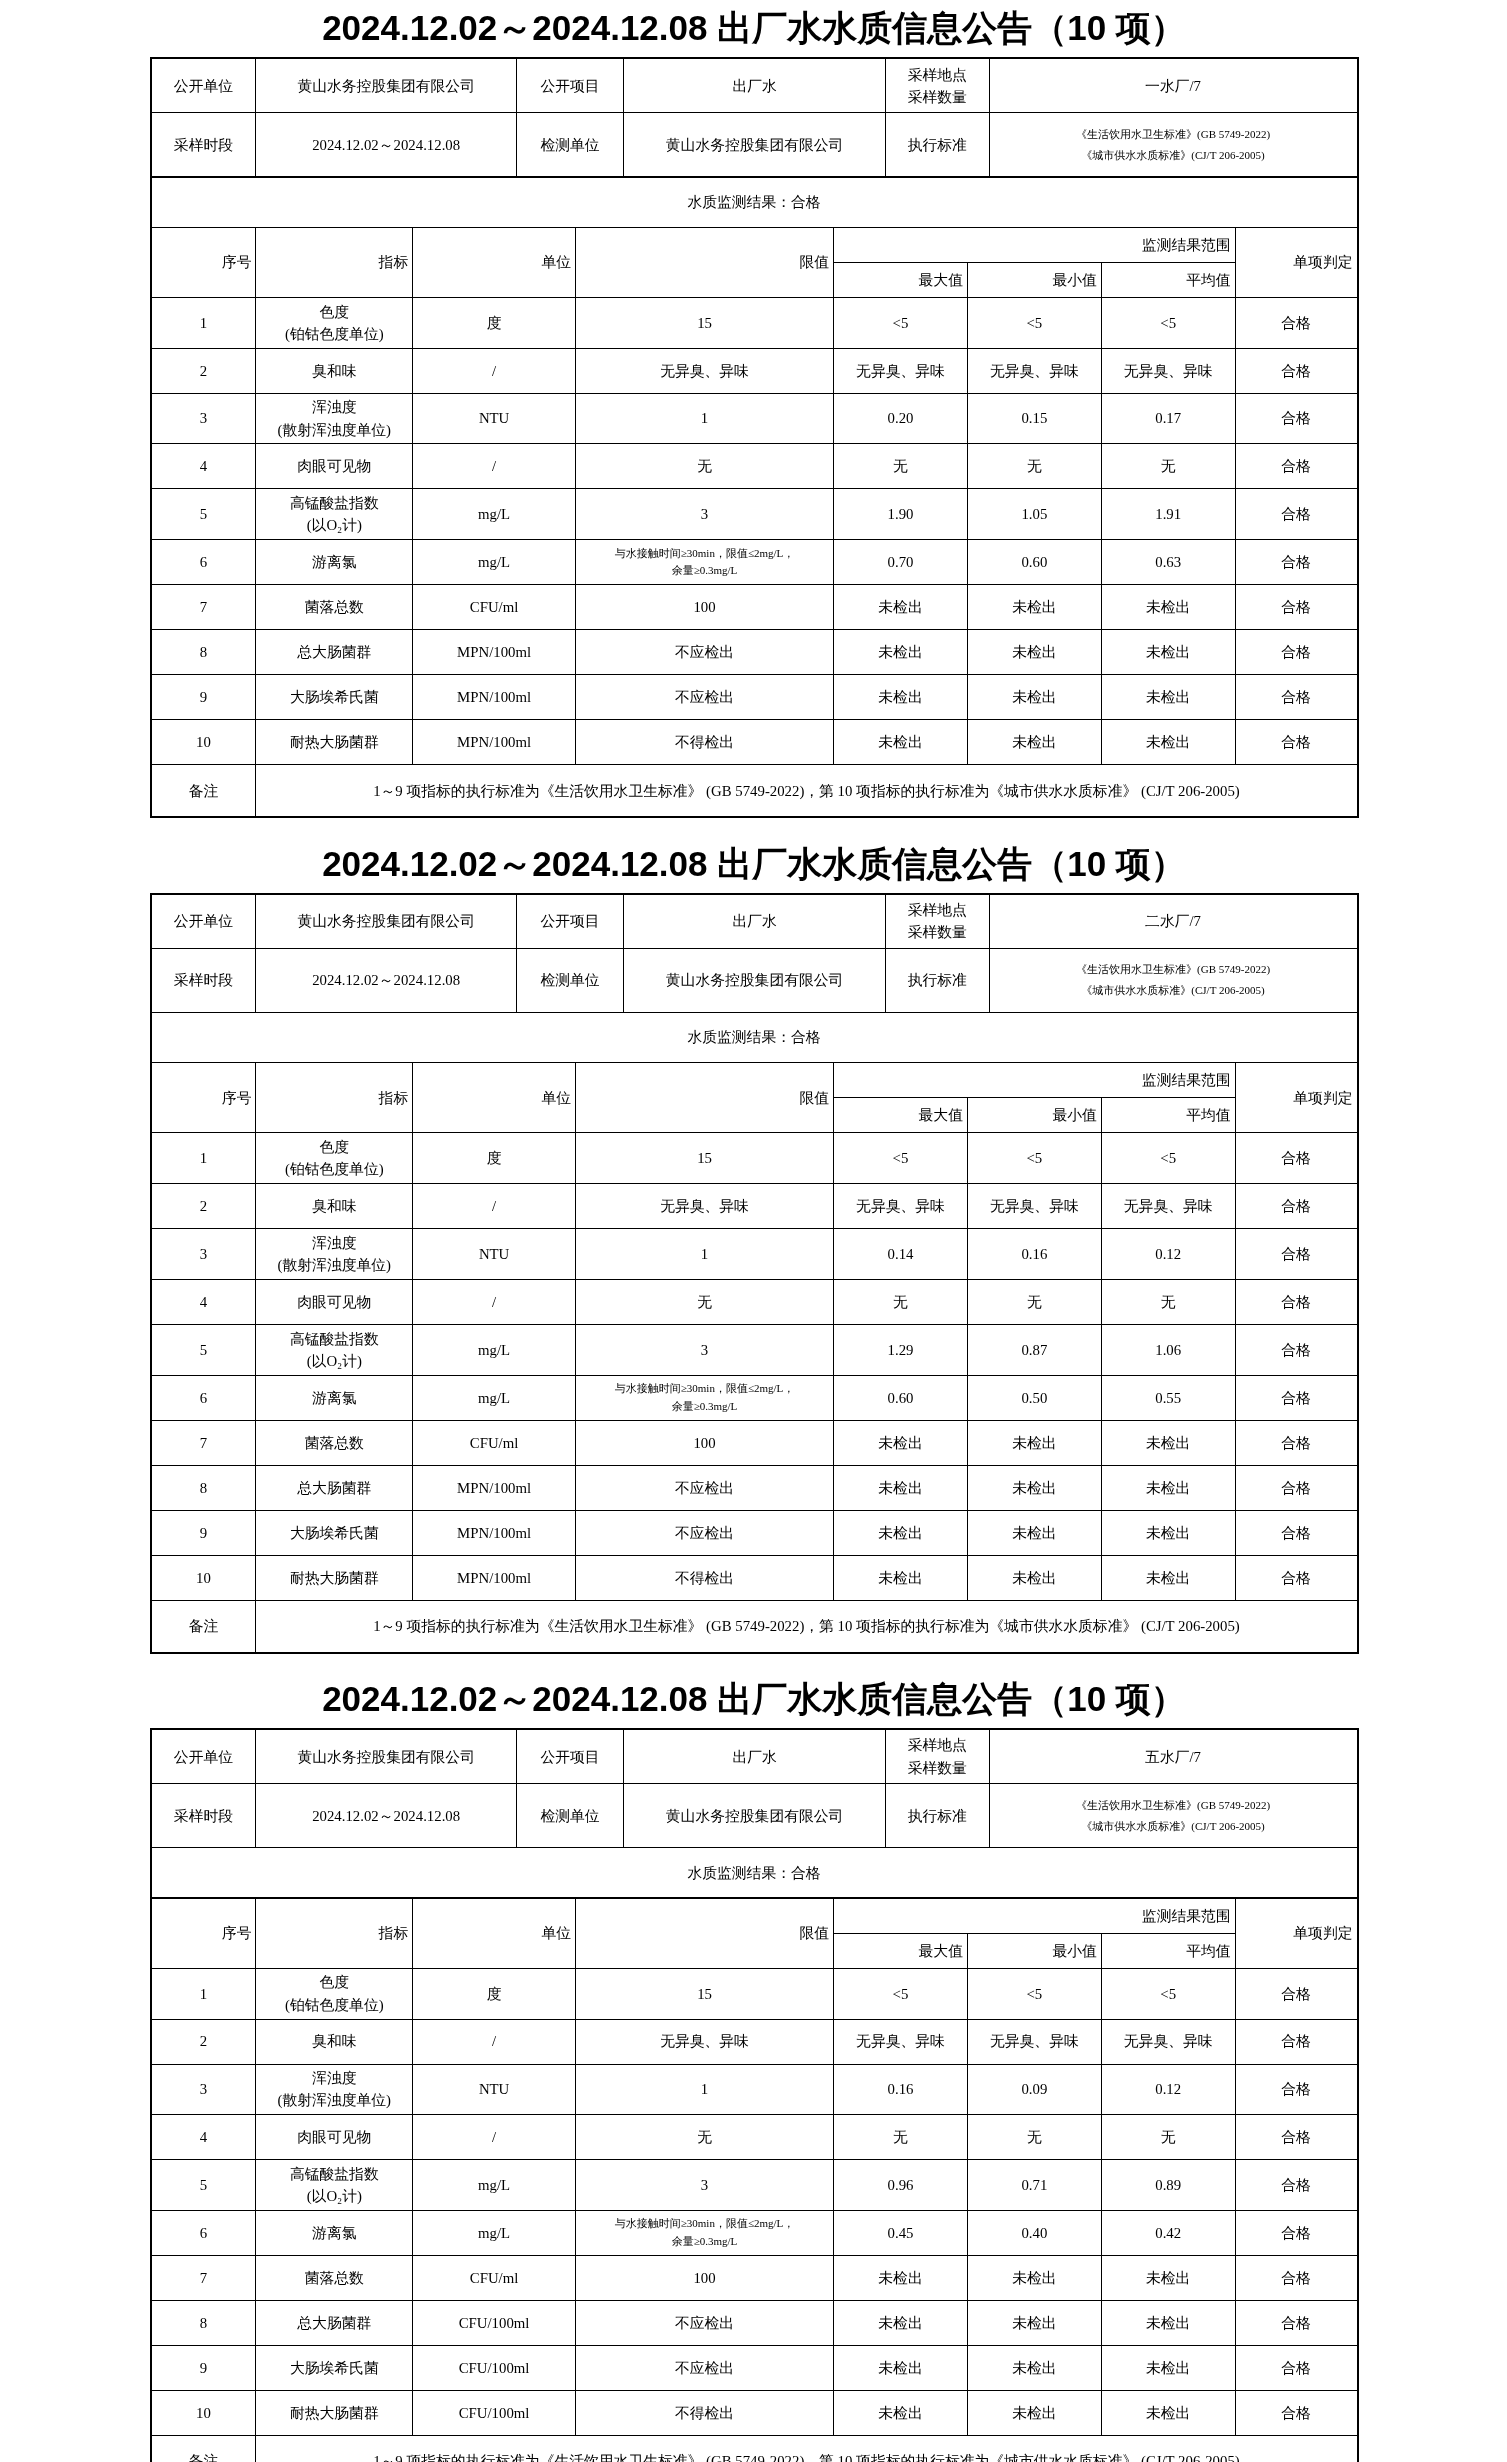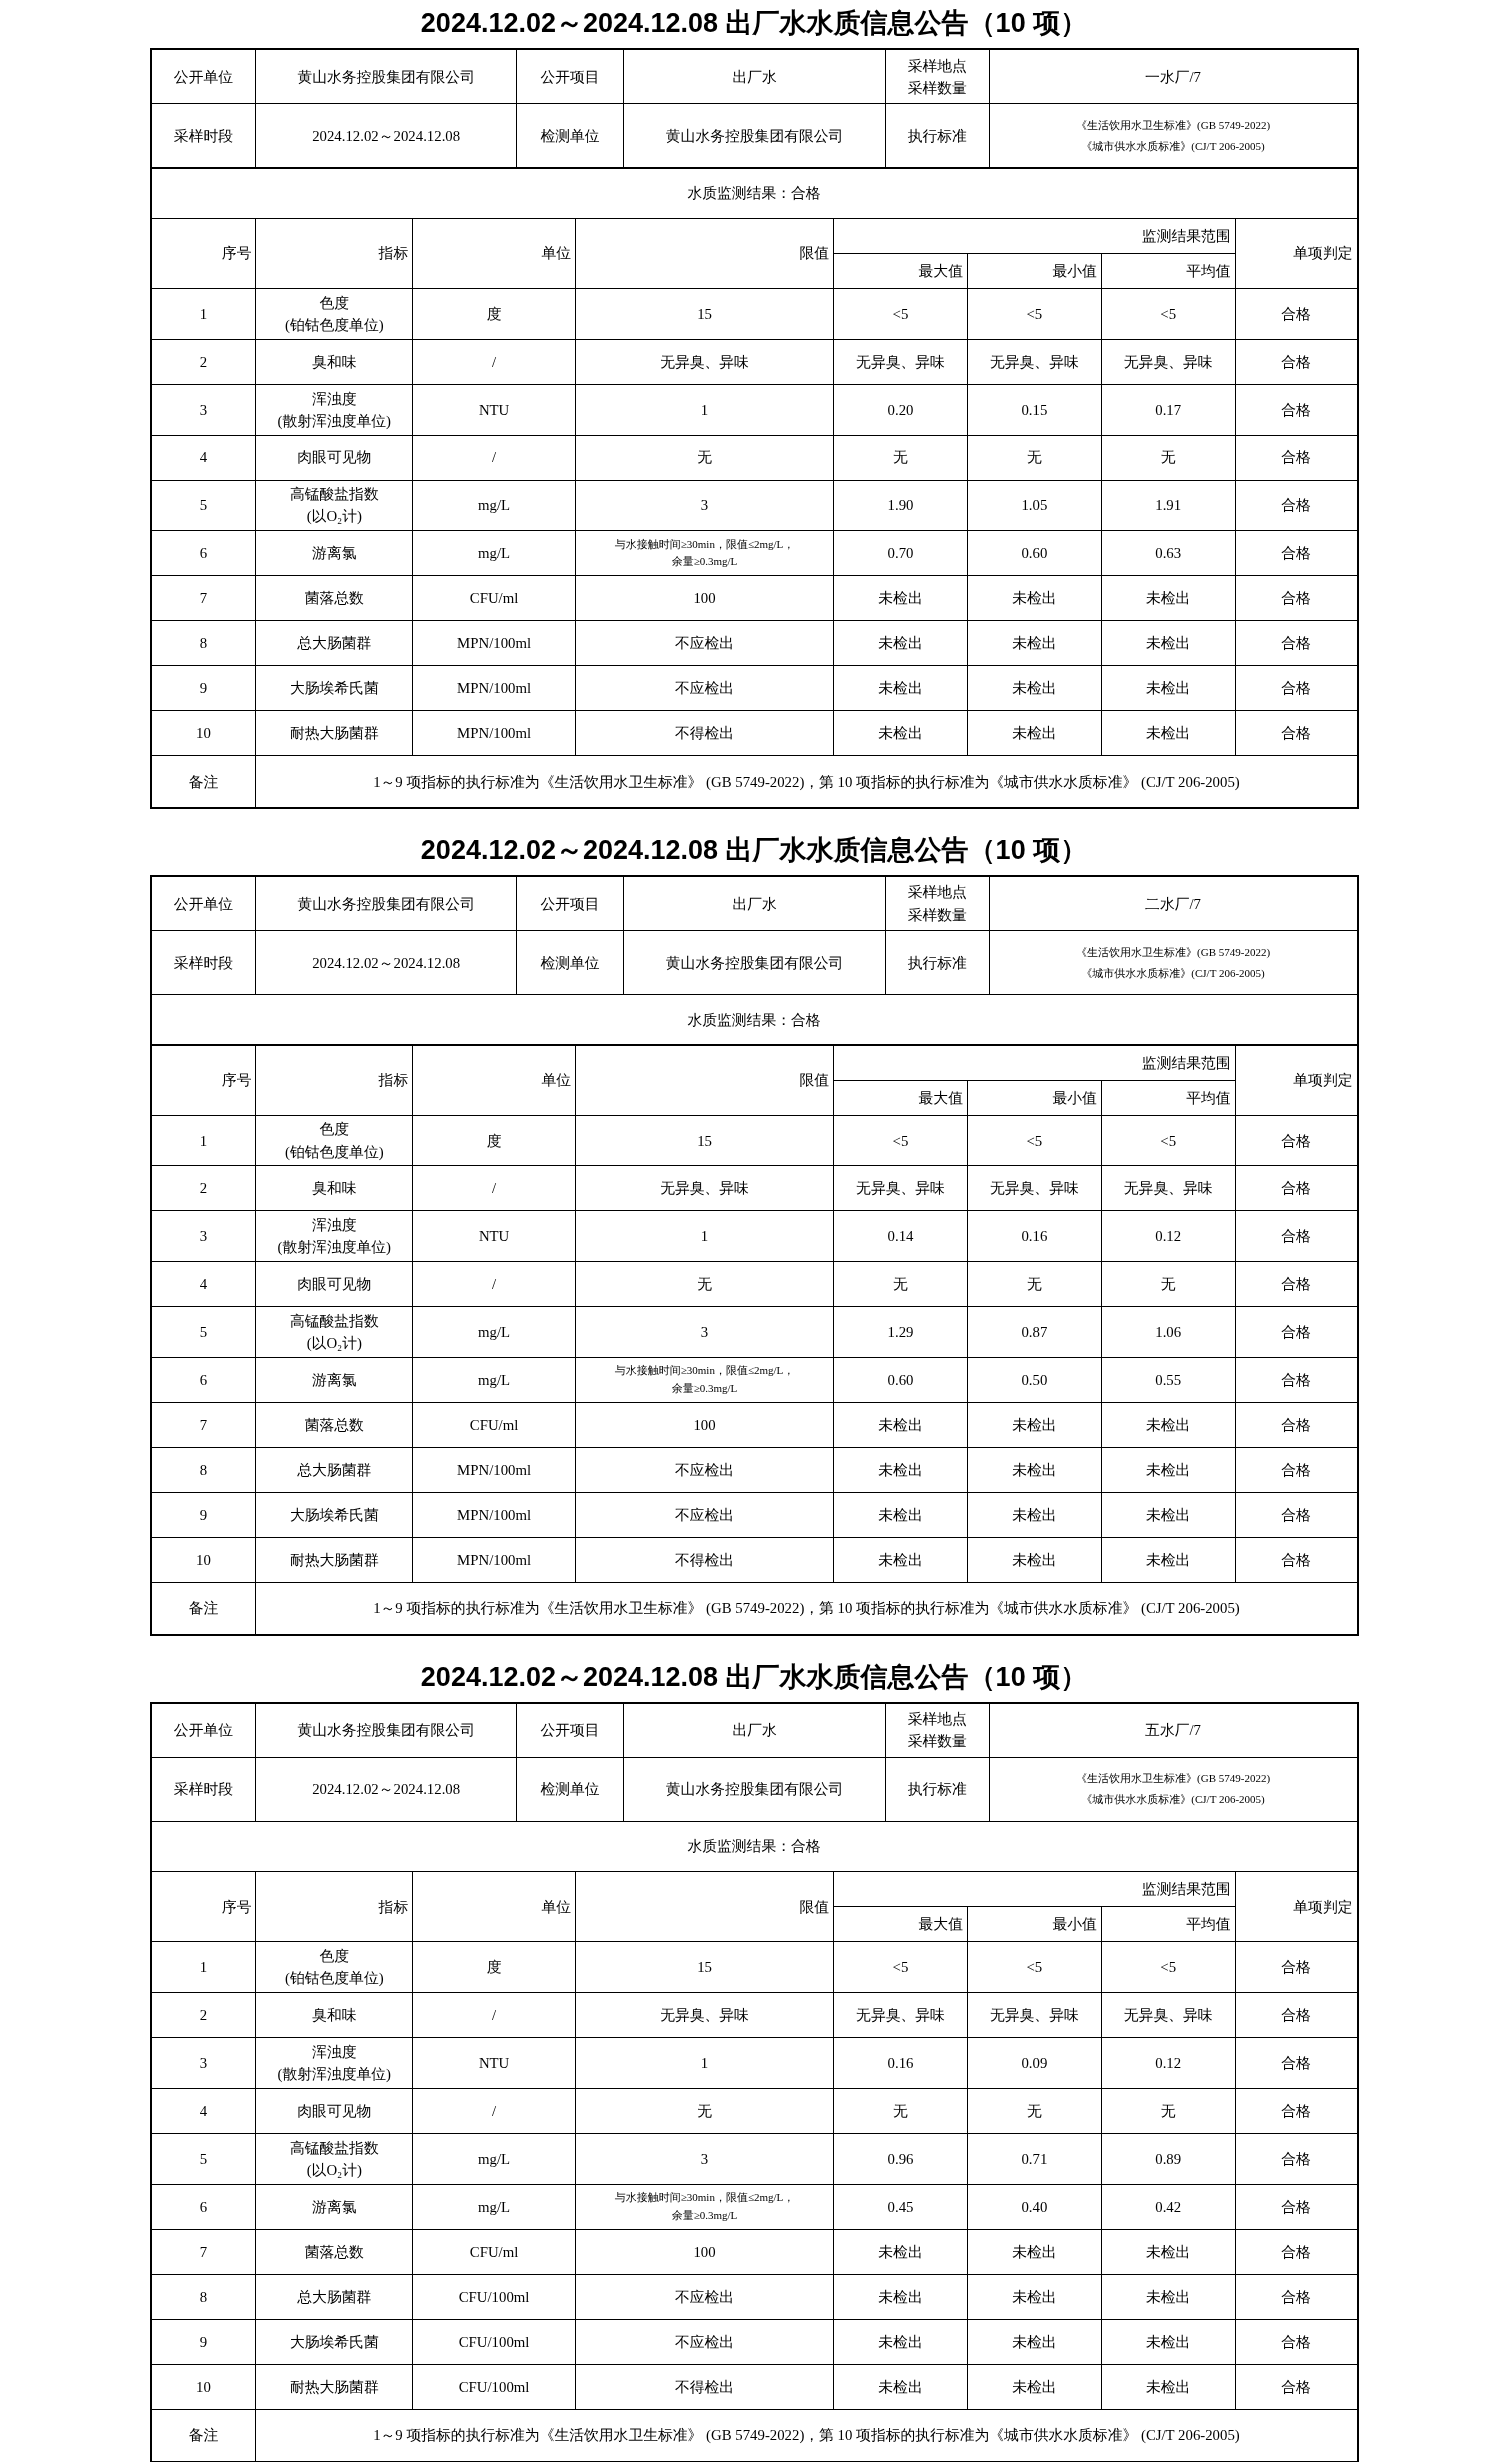--- a/index.html
+++ b/index.html
@@ -9,21 +9,21 @@
     color: #000;
     font-family: "Liberation Serif", "DejaVu Serif", serif;
   }
   .page { width: 1508px; padding-top: 6.7px; }
   .block { width: 1209px; margin: 0 auto; }
   .block + .block { margin-top: 24px; }
   .title {
     text-align: center;
     font-family: "Liberation Sans", "DejaVu Sans", sans-serif;
     font-weight: bold;
-    font-size: 27px;
+    font-size: 35px;
     line-height: 1.1;
     padding: 2.7px 0 9.4px 0;
     white-space: nowrap;
   }
   .tablewrap { border: 1.3px solid #000; }
   table { width: 100%; border-collapse: collapse; table-layout: fixed; }
   table + table { margin-top: -0.7px; }
   td {
     border: 0.7px solid #000;
     text-align: center;

